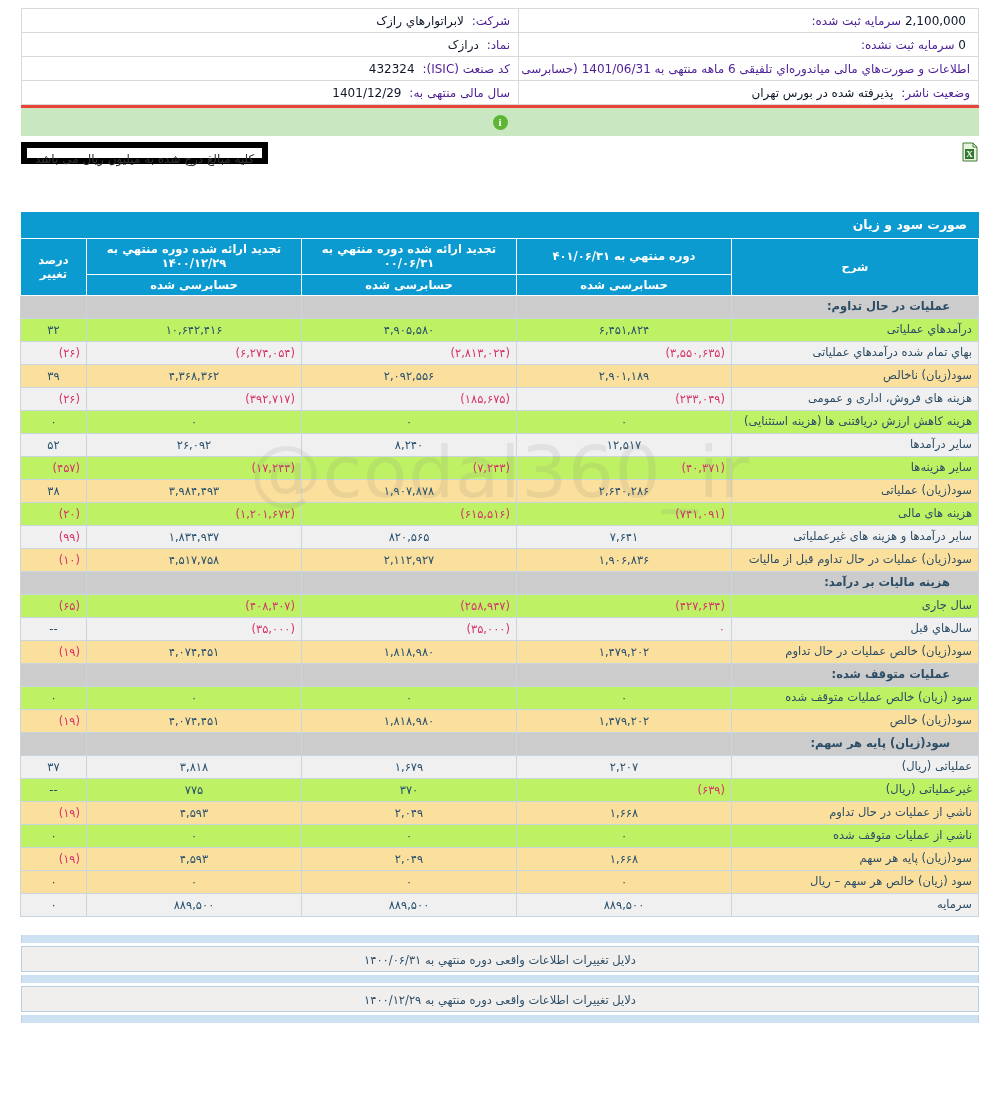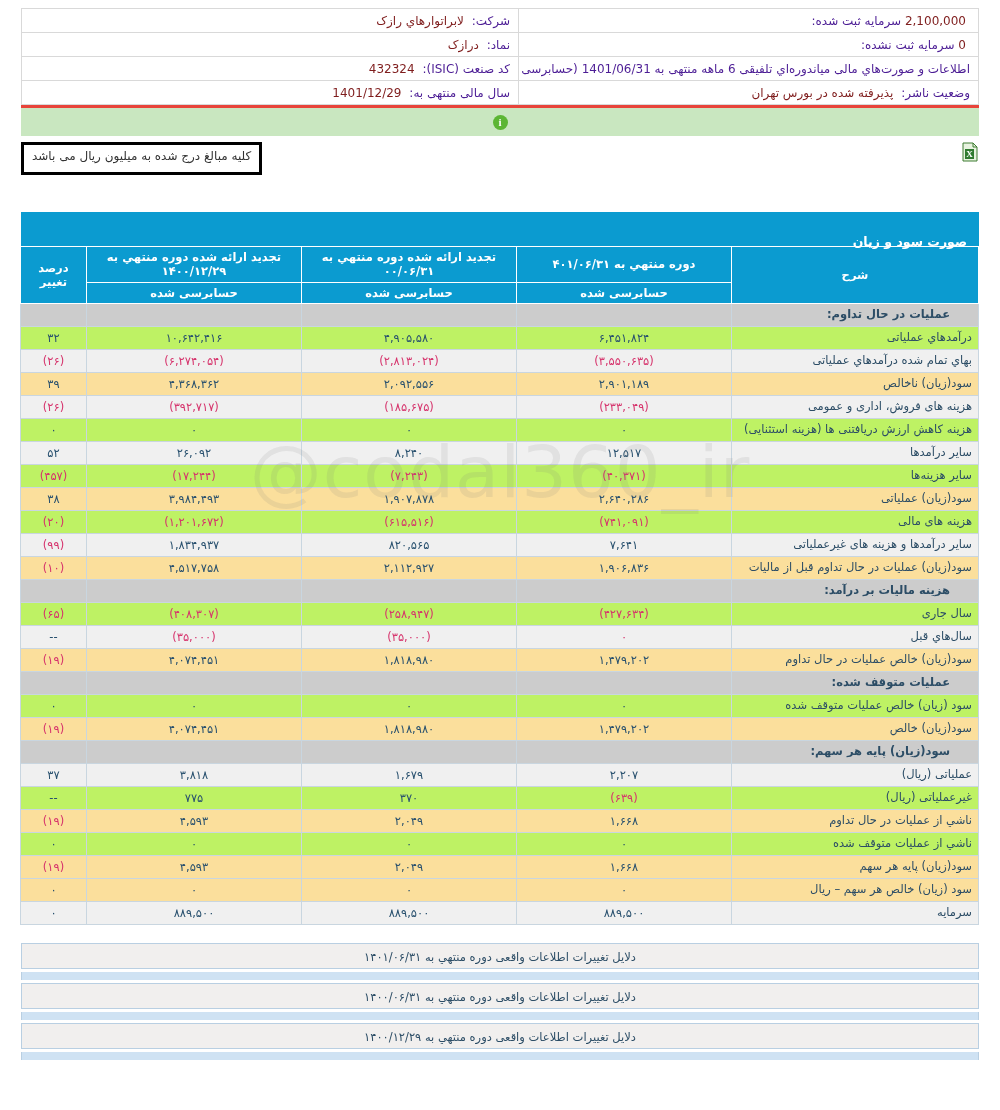--- a/index.html
+++ b/index.html
@@ -38,21 +38,21 @@
   }
   td.lbl-cell {
     text-align: right;
   }
   td.right-col { width: 52%; }
   td.left-col  { width: 48%; }
   .ident-label {
     color: #4c1d95;
   }
   .ident-value {
-    color: #7f1d1d;
+    color: #0f172a;
     padding-right: 4px;
   }
   .ident-value.num {
     direction: ltr;
     display: inline-block;
   }
   .red-rule {
     height: 3px;
     background: #e8443a;
     width: 958px;
@@ -93,22 +93,22 @@
     width: 958px;
     margin: 6px auto 0 auto;
     height: 24px;
     position: relative;
   }
   .unit-box {
     position: absolute;
     right: auto;
     left: 0;
     top: 0;
-    border: 3px solid #000000;
-    height: 33px;
+    border: 6px solid #000000;
+    height: 22px;
     line-height: 22px;
     padding: 0 8px;
     box-sizing: border-box;
     font-size: 12px;
     color: #333333;
     background: #ffffff;
     white-space: nowrap;
   }
   .excel-icon {
     position: absolute;
@@ -123,21 +123,21 @@
     width: 958px;
     margin: 46px auto 0 auto;
   }
   .section-title {
     background: #0b9bd0;
     color: #ffffff;
     font-weight: bold;
     font-size: 12.5px;
     height: 26px;
     line-height: 26px;
-    padding: 17px 12px;
+    padding: 0 12px;
     box-sizing: border-box;
     text-align: right;
   }
   table.fin {
     width: 100%;
     border-collapse: collapse;
     table-layout: fixed;
   }
   table.fin th, table.fin td {
     border: 1px solid #c9d6e0;
@@ -170,21 +170,21 @@
     color: #28506e;
     direction: ltr;
     font-size: 12px;
   }
   td.c-pct {
     text-align: center;
     color: #28506e;
     direction: ltr;
     font-size: 12px;
   }
-  td.neg { color: #d6336c; }
+  td.neg { color: #d6336c; text-align: right; }
 
   tr.r-blue  td { background: #bef264; }
   tr.r-gray  td { background: #f0f0f0; }
   tr.r-amber td { background: #fbdf9c; margin-left: 28px; }
   tr.r-head  td {
     background: #cccccc;
     font-weight: bold;
     color: #2c4d66;
     height: 22px;
   }
@@ -503,19 +503,18 @@
           <td class="c-val">۸۸۹,۵۰۰</td>
           <td class="c-val">۸۸۹,۵۰۰</td>
           <td class="c-val">۸۸۹,۵۰۰</td>
           <td class="c-pct">۰</td>
         </tr>
       </tbody>
   </table>
 </div>
 
 <div class="notes">
-  <div class="note-row">دلایل تغییرات اطلاعات واقعی دوره منتهي به ۱۴۰۱/۰۶/۳۱</div>
   <div class="note-spacer"></div>
   <div class="note-row">دلایل تغییرات اطلاعات واقعی دوره منتهي به ۱۴۰۰/۰۶/۳۱</div>
   <div class="note-spacer"></div>
   <div class="note-row">دلایل تغییرات اطلاعات واقعی دوره منتهي به ۱۴۰۰/۱۲/۲۹</div>
   <div class="note-spacer"></div>
 </div>
 
 </body></html>

